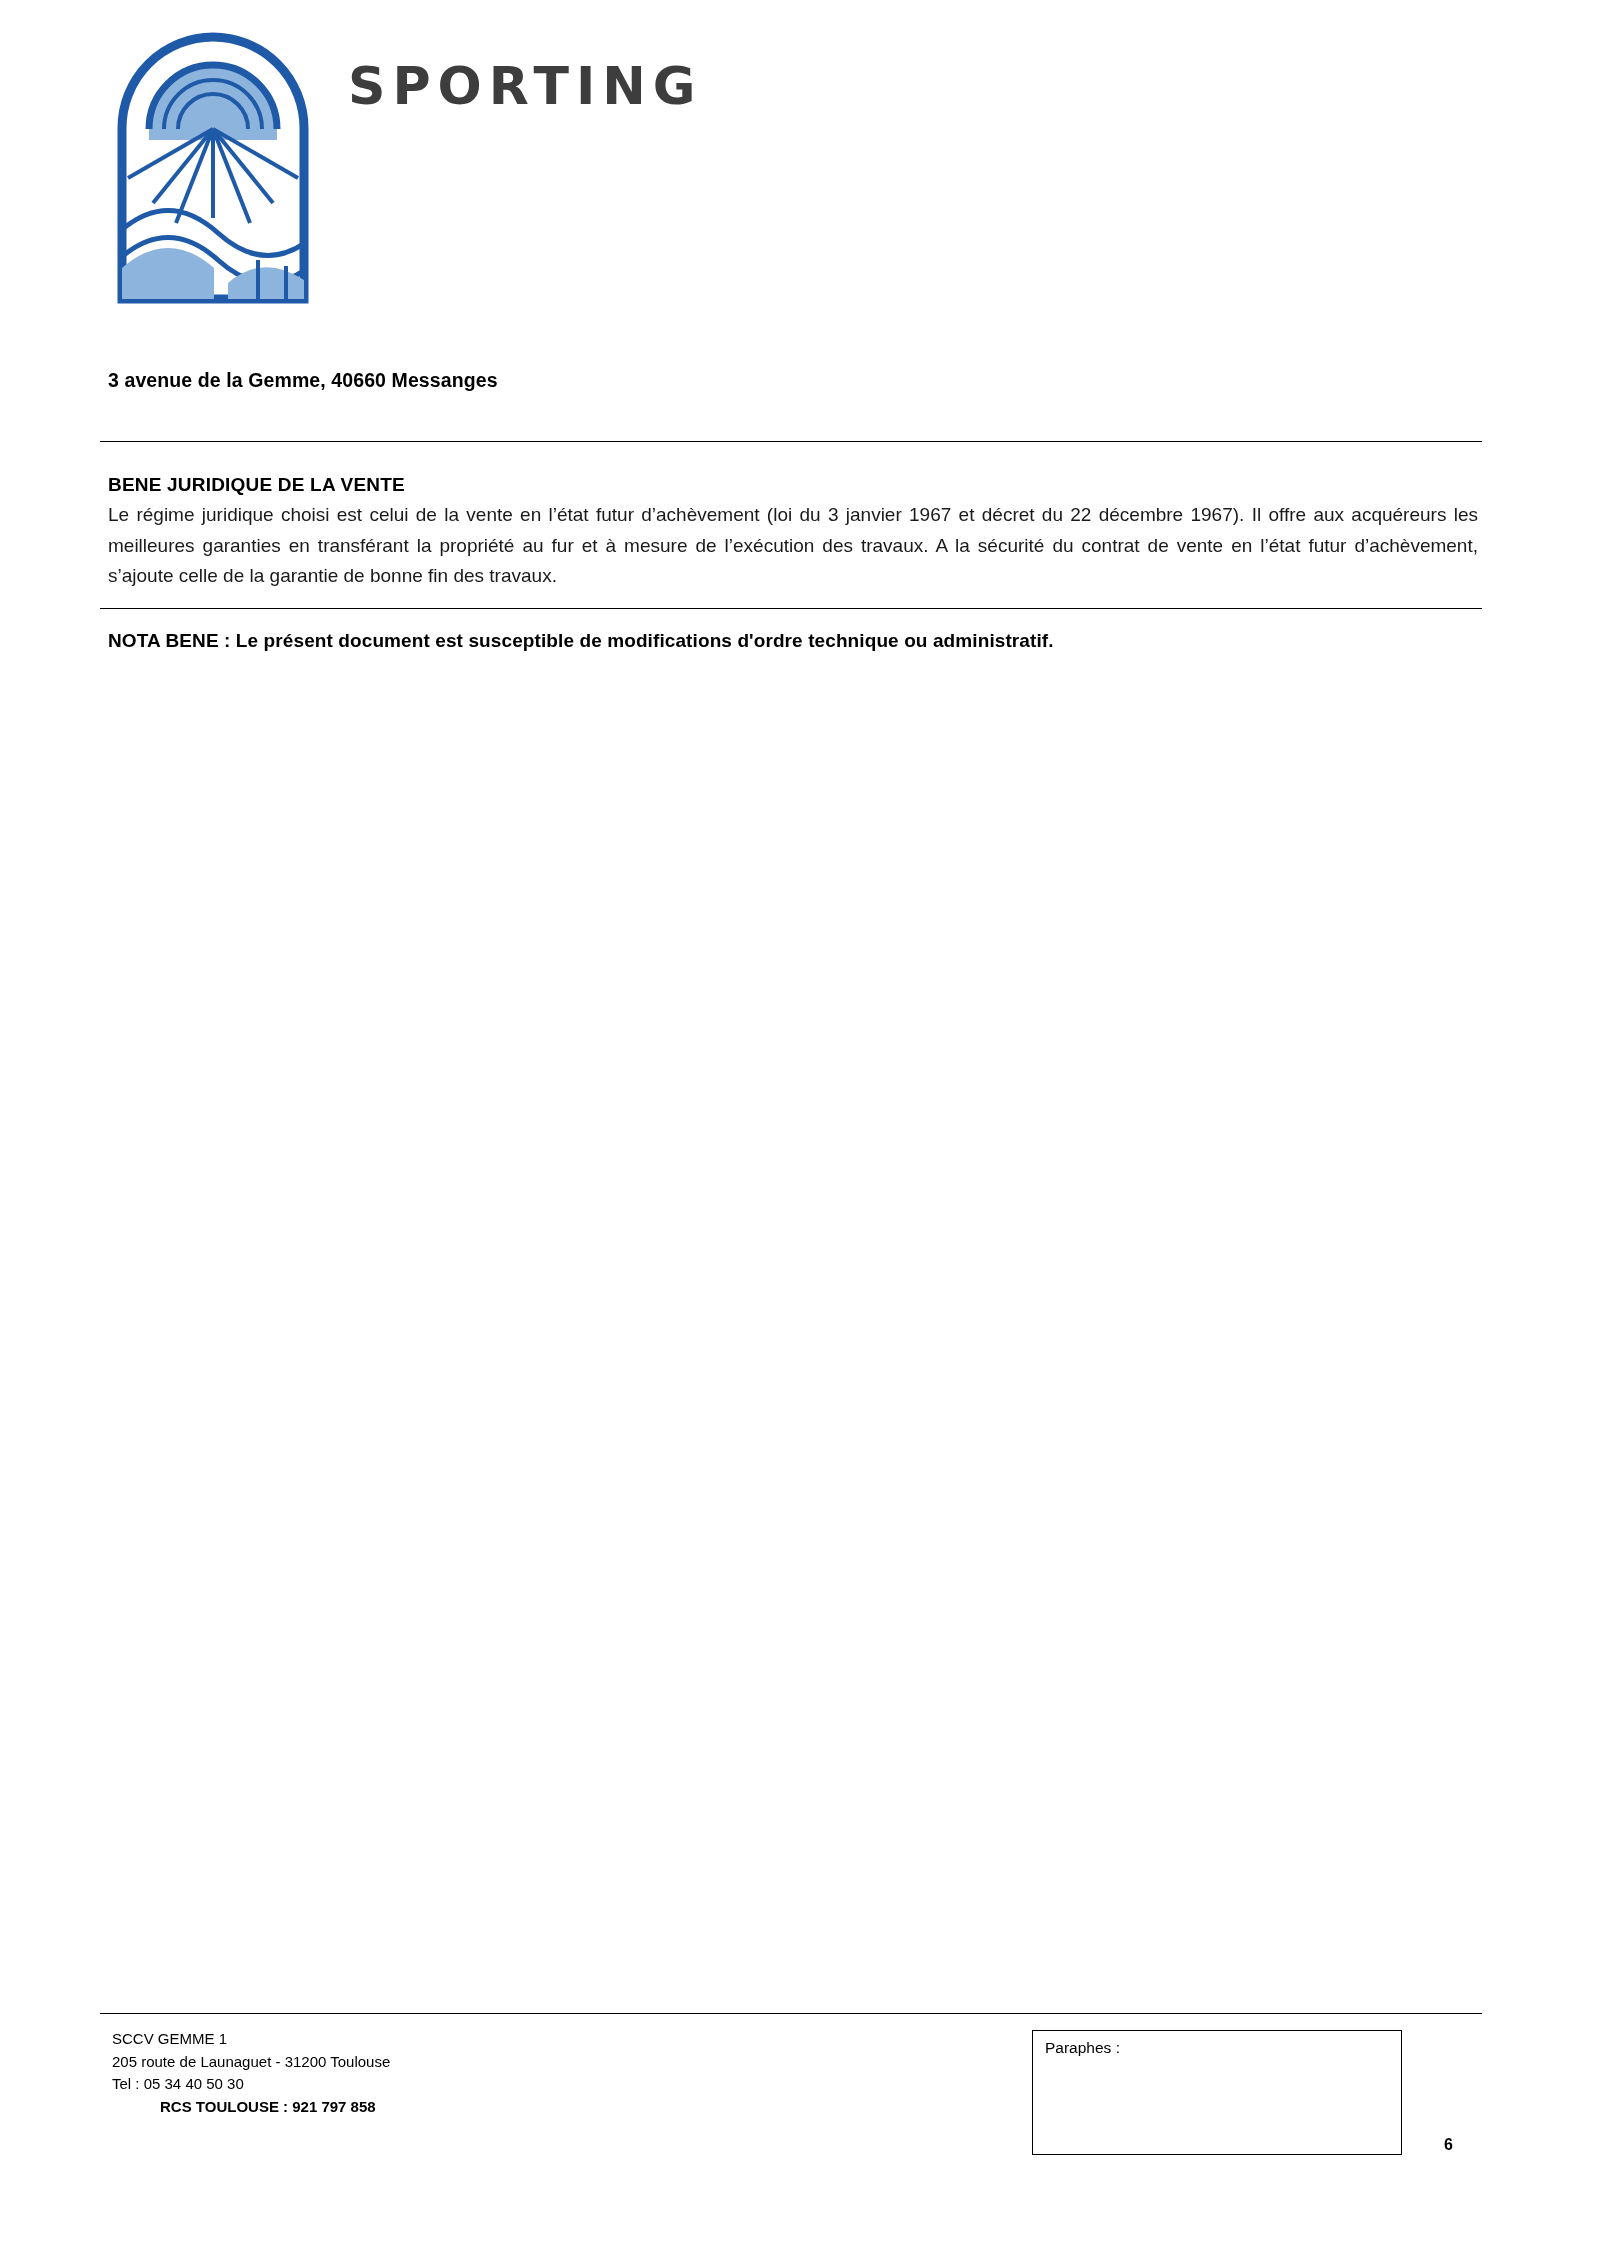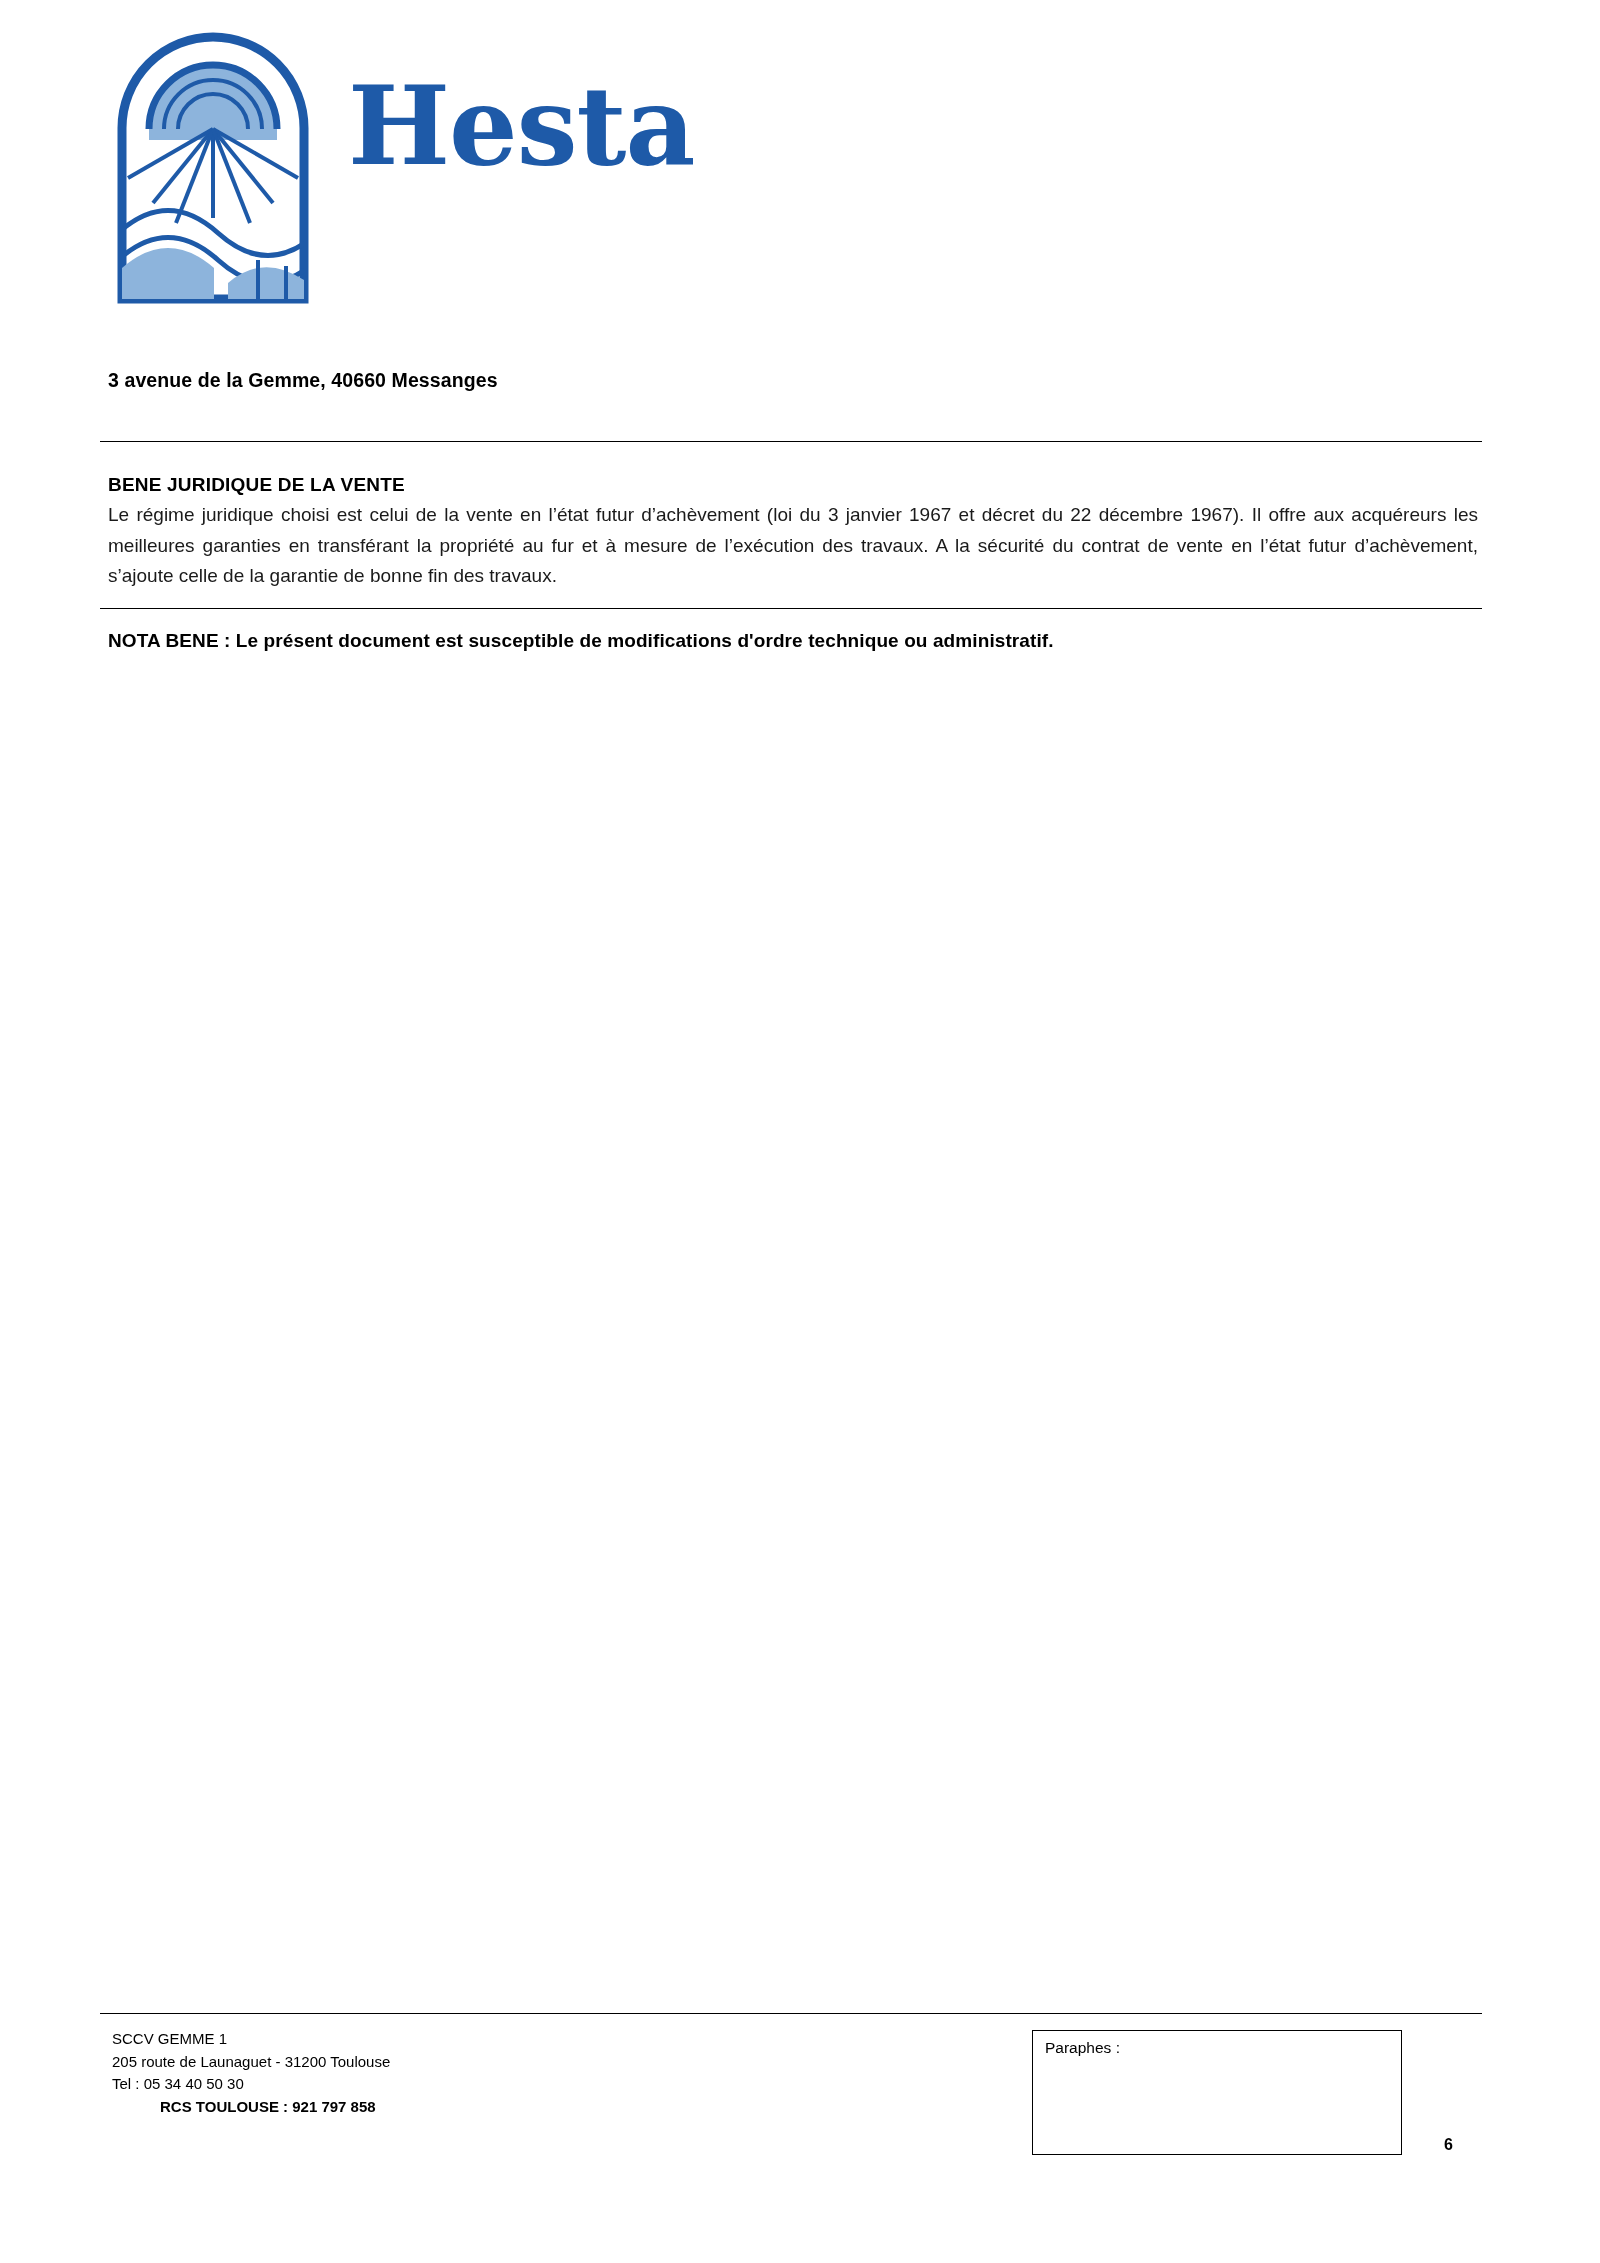--- a/index.html
+++ b/index.html
@@ -191,21 +191,21 @@
           <path d="M10 232 Q60 187 110 232 Q160 277 210 232" fill="none" stroke="#1e5aa8" stroke-width="5"></path>
 
           <path d="M14 240 Q60 200 106 240 L106 271 L14 271 Z" fill="#8db4dc"></path>
           <path d="M120 255 Q155 225 196 252 L196 271 L120 271 Z" fill="#8db4dc"></path>
           <line x1="150" y1="232" x2="150" y2="271" stroke="#1e5aa8" stroke-width="4"></line>
           <line x1="178" y1="238" x2="178" y2="271" stroke="#1e5aa8" stroke-width="4"></line>
         </g>
       </svg>
     </div>
     <div class="logo-words">
-      <div class="logo-hesta">Hesta</div>
+      <div class="logo-sporting">SPORTING</div>
     </div>
   </div>
 
   <div class="address">3 avenue de la Gemme, 40660 Messanges</div>
 
   <div class="rule rule-top"></div>
 
   <div class="section-title">BENE JURIDIQUE DE LA VENTE</div>
   <div class="paragraph">Le régime juridique choisi est celui de la vente en l’état futur d’achèvement (loi du 3 janvier 1967 et décret du 22 décembre 1967). Il offre aux acquéreurs les meilleures garanties en transférant la propriété au fur et à mesure de l’exécution des travaux. A la sécurité du contrat de vente en l’état futur d’achèvement, s’ajoute celle de la garantie de bonne fin des travaux.</div>
 

